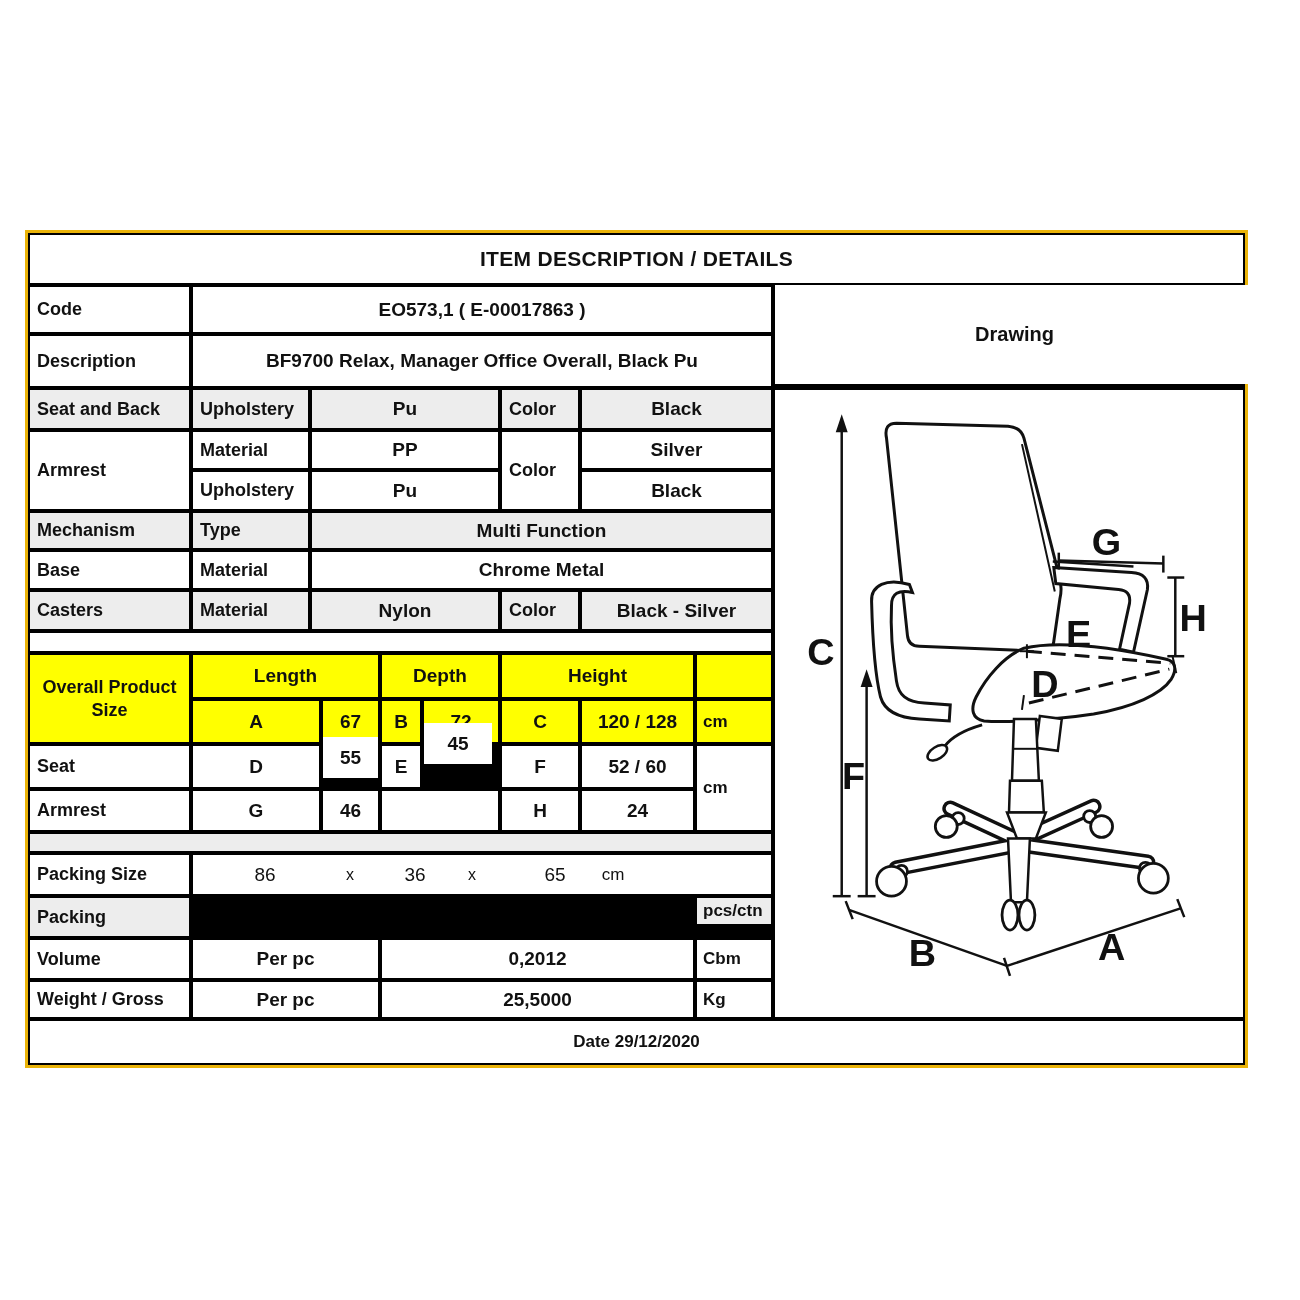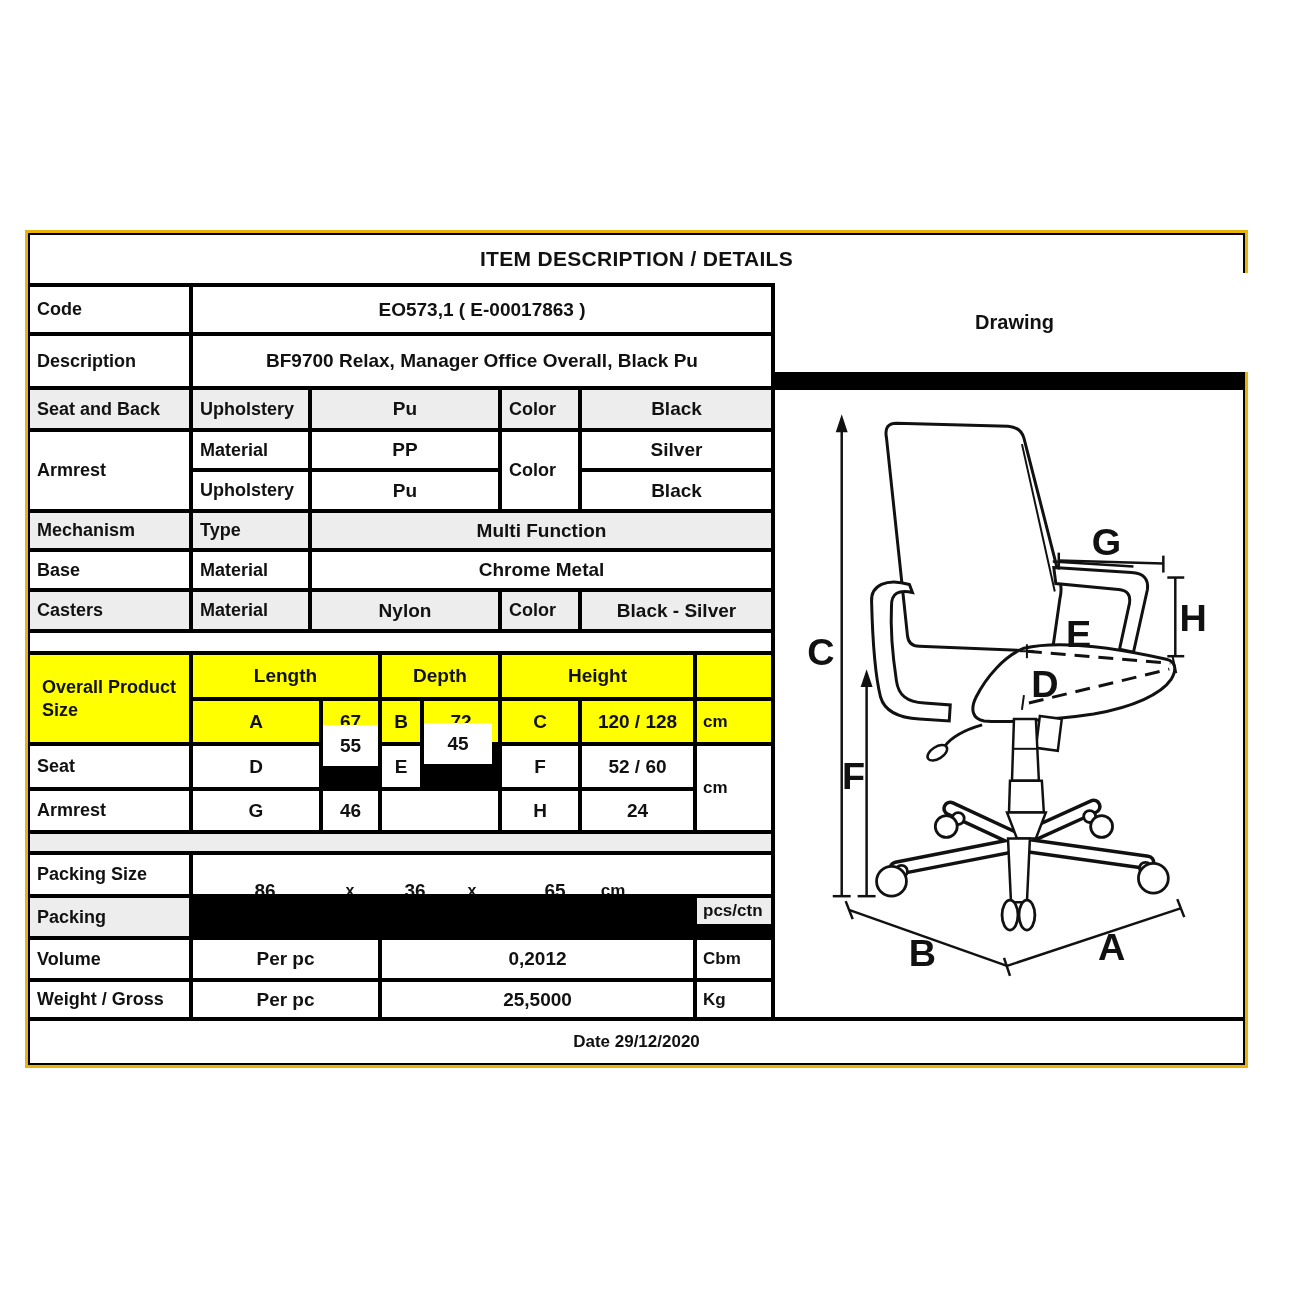--- a/index.html
+++ b/index.html
@@ -7,36 +7,36 @@
   #sheet{position:absolute;left:25px;top:230px;width:1217px;height:832px;
     background:#000;border:3px solid #eab308;box-sizing:content-box;}
   .cell{position:absolute;background:#fff;display:flex;align-items:center;
     font-weight:bold;color:#111;box-sizing:border-box;overflow:hidden;}
   .lab{justify-content:flex-start;padding-left:7px;font-size:18px;}
   .val{justify-content:center;font-size:19px;text-align:center;}
   .unit{justify-content:flex-start;padding-left:6px;font-size:17px;}
   .gray{background:var(--gray,#ededed);}
   .yellow{background:var(--yellow,#ffff00);}
   .title{justify-content:center;font-size:21px;letter-spacing:.3px;}
-  .wrap2{text-align:left;line-height:1.25;font-size:18px;justify-content:center;padding:0 12px;}
-  .ps-part{position:absolute;top:16px;height:100%;display:flex;align-items:center;
-    justify-content:center;font-weight:bold;font-size:19px;}
+  .wrap2{text-align:center;line-height:1.25;font-size:18px;justify-content:center;padding:0 12px;}
+  .ps-part{position:absolute;top:0;height:100%;display:flex;align-items:center;
+    justify-content:center;font-weight:normal;font-size:19px;}
   .ps-x{font-size:16px;}
   svg text{font-family:"Liberation Sans",sans-serif;font-weight:bold;fill:#111;}
 </style>
 </head>
 <body>
 
 <div id="sheet">
 
   <div class="cell title" style="left:2px;top:2px;width:1213px;height:48px">ITEM DESCRIPTION / DETAILS</div>
 
   <div class="cell lab" style="left:2px;top:54px;width:159px;height:45px">Code</div>
   <div class="cell val" style="left:165px;top:54px;width:578px;height:45px">EO573,1  ( E-00017863 )</div>
-  <div class="cell val" style="left:747px;top:40px;width:479px;height:99px;font-size:20px">Drawing</div>
+  <div class="cell val" style="left:747px;top:52px;width:479px;height:99px;font-size:20px">Drawing</div>
   <div class="cell lab" style="left:2px;top:103px;width:159px;height:50px">Description</div>
   <div class="cell val" style="left:165px;top:103px;width:578px;height:50px">BF9700 Relax, Manager Office Overall, Black Pu</div>
 
   <div class="cell lab gray" style="left:2px;top:157px;width:159px;height:38px">Seat and Back</div>
   <div class="cell lab gray" style="left:165px;top:157px;width:115px;height:38px">Upholstery</div>
   <div class="cell val gray" style="left:284px;top:157px;width:186px;height:38px">Pu</div>
   <div class="cell lab gray" style="left:474px;top:157px;width:76px;height:38px">Color</div>
   <div class="cell val gray" style="left:554px;top:157px;width:189px;height:38px">Black</div>
 
   <div class="cell lab" style="left:2px;top:199px;width:159px;height:77px">Armrest</div>
@@ -73,21 +73,21 @@
   <div class="cell val yellow" style="left:165px;top:468px;width:126px;height:41px">A</div>
   <div class="cell val yellow" style="left:295px;top:468px;width:55px;height:41px">67</div>
   <div class="cell val yellow" style="left:354px;top:468px;width:38px;height:41px">B</div>
   <div class="cell val yellow" style="left:396px;top:468px;width:74px;height:41px">72</div>
   <div class="cell val yellow" style="left:474px;top:468px;width:76px;height:41px">C</div>
   <div class="cell val yellow" style="left:554px;top:468px;width:111px;height:41px">120 / 128</div>
   <div class="cell unit yellow" style="left:669px;top:468px;width:74px;height:41px">cm</div>
 
   <div class="cell lab" style="left:2px;top:513px;width:159px;height:41px">Seat</div>
   <div class="cell val" style="left:165px;top:513px;width:126px;height:41px">D</div>
-  <div class="cell val" style="left:295px;top:492px;width:55px;height:41px">55</div>
+  <div class="cell val" style="left:295px;top:504px;width:55px;height:41px">55</div>
   <div class="cell val" style="left:354px;top:513px;width:38px;height:41px">E</div>
   <div class="cell val" style="left:396px;top:490px;width:68px;height:41px">45</div>
   <div class="cell val" style="left:474px;top:513px;width:76px;height:41px">F</div>
   <div class="cell val" style="left:554px;top:513px;width:111px;height:41px">52 / 60</div>
   <div class="cell unit" style="left:669px;top:513px;width:74px;height:84px">cm</div>
 
   <div class="cell lab" style="left:2px;top:558px;width:159px;height:39px">Armrest</div>
   <div class="cell val" style="left:165px;top:558px;width:126px;height:39px">G</div>
   <div class="cell val" style="left:295px;top:558px;width:55px;height:39px">46</div>
   <div class="cell" style="left:354px;top:558px;width:116px;height:39px"></div>

